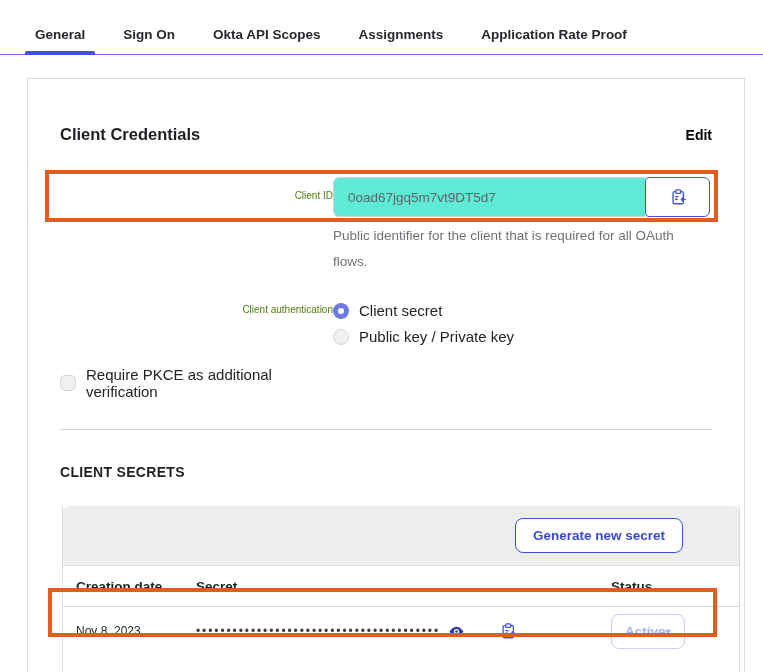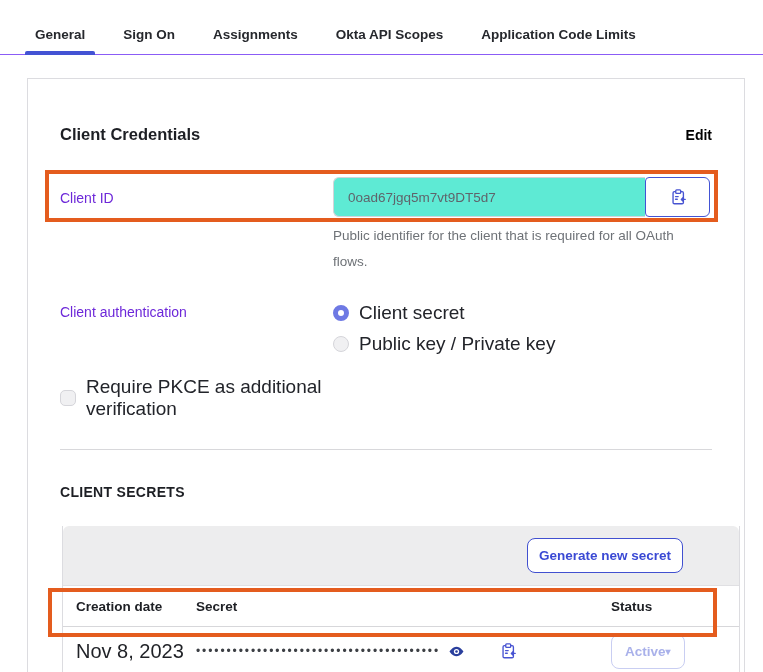--- a/index.html
+++ b/index.html
@@ -52,21 +52,21 @@
   .card-head {
     margin-top: 46px;
     display: flex;
     justify-content: space-between;
     align-items: center;
   }
   .card-title { font-size: 16.5px; font-weight: 700; color: #1d1f24; }
   .edit-link { font-size: 14px; font-weight: 700; color: #000000; cursor: pointer; text-align: right; }
 
   .form-row { display: grid; grid-template-columns: 273px 1fr; align-items: start; }
-  .form-label { font-size: 14px; color: #6d28d9; padding-top: 2px; }
+  .form-label { font-size: 10px; color: #4d7c0f; padding-top: 2px; text-align: right; }
 
   
   .row-client-id { margin-top: 33px; }
   .row-client-id .form-label { padding-top: 13px; }
   .input-group { display: flex; width: 377px; height: 40px; }
   .ro-input {
     flex: 1;
     height: 40px;
     background: #5eead4;
     border: 1px solid #d4d4d9;
@@ -90,21 +90,21 @@
     margin-top: 6px;
     width: 352px;
     font-size: 13.5px;
     line-height: 1.9;
     color: #6e7277;
   }
 
   
   .row-auth { margin-top: 28px; }
   .choice-list { display: flex; flex-direction: column; gap: 9px; }
-  .choice { display: flex; align-items: center; gap: 10px; font-size: 19px; color: #22242a; }
+  .choice { display: flex; align-items: center; gap: 10px; font-size: 15px; color: #22242a; }
   .radio {
     width: 16px; height: 16px; border-radius: 50%;
     background: #f0f0f2; border: 1px solid #d5d5da;
     flex: none; cursor: pointer;
   }
   .radio.selected { background: #fff; border: 5px solid #6e79e4; }
   .checkbox {
     width: 16px; height: 16px; border-radius: 5px;
     background: #f0f0f2; border: 1px solid #d5d5da;
     flex: none; cursor: pointer;
@@ -130,33 +130,33 @@
     display: flex; align-items: center; justify-content: flex-end;
     padding-right: 56px;
   }
   .generate-btn {
     background: #fff;
     border: 1.5px solid #4150d0;
     border-radius: 8px;
     color: #3a49d4;
     font-family: "Liberation Sans", sans-serif;
     font-size: 13.5px; font-weight: 700;
-    padding: 9px 11px;
+    padding: 9px 17px;
     cursor: pointer;
   }
   .tgrid {
     display: grid;
     grid-template-columns: 120px 1fr 128px;
     align-items: center;
     padding-left: 13px;
   }
   .thead { height: 41px; border-bottom: 1px solid #d7d7da; }
   .th { font-size: 13.5px; font-weight: 700; color: #1d1f24; }
   .trow { height: 48px; }
-  .td-date { font-size: 20px; color: #1f2126; }
+  .td-date { font-size: 12px; color: #1f2126; }
   .td-secret { display: flex; align-items: center; }
   .dots {
     font-size: 12px; letter-spacing: 1.9px; color: #3c3f44;
     white-space: nowrap; overflow: hidden; max-width: 318px;
   }
   .icon-btn {
     background: none; border: none; cursor: pointer;
     display: flex; align-items: center; justify-content: center;
     padding: 2px;
   }
@@ -185,23 +185,23 @@
   }
   .annot-client-id { left: 45px; top: 170px; width: 673px; height: 52px; }
   .annot-secret-row { left: 48px; top: 588px; width: 669px; height: 49px; }
 </style>
 </head>
 <body>
 
 <nav class="tabbar">
   <div class="tab active">General</div>
   <div class="tab">Sign On</div>
+  <div class="tab">Okta API Scopes</div>
   <div class="tab">Assignments</div>
-  <div class="tab">Okta API Scopes</div>
-  <div class="tab">Application Code Limits</div>
+  <div class="tab">Application Rate Proof</div>
 </nav>
 
 <main class="card">
 
   <div class="card-head">
     <h2 class="card-title">Client Credentials</h2>
     <a class="edit-link">Edit</a>
   </div>
 
   <div class="form-row row-client-id">

